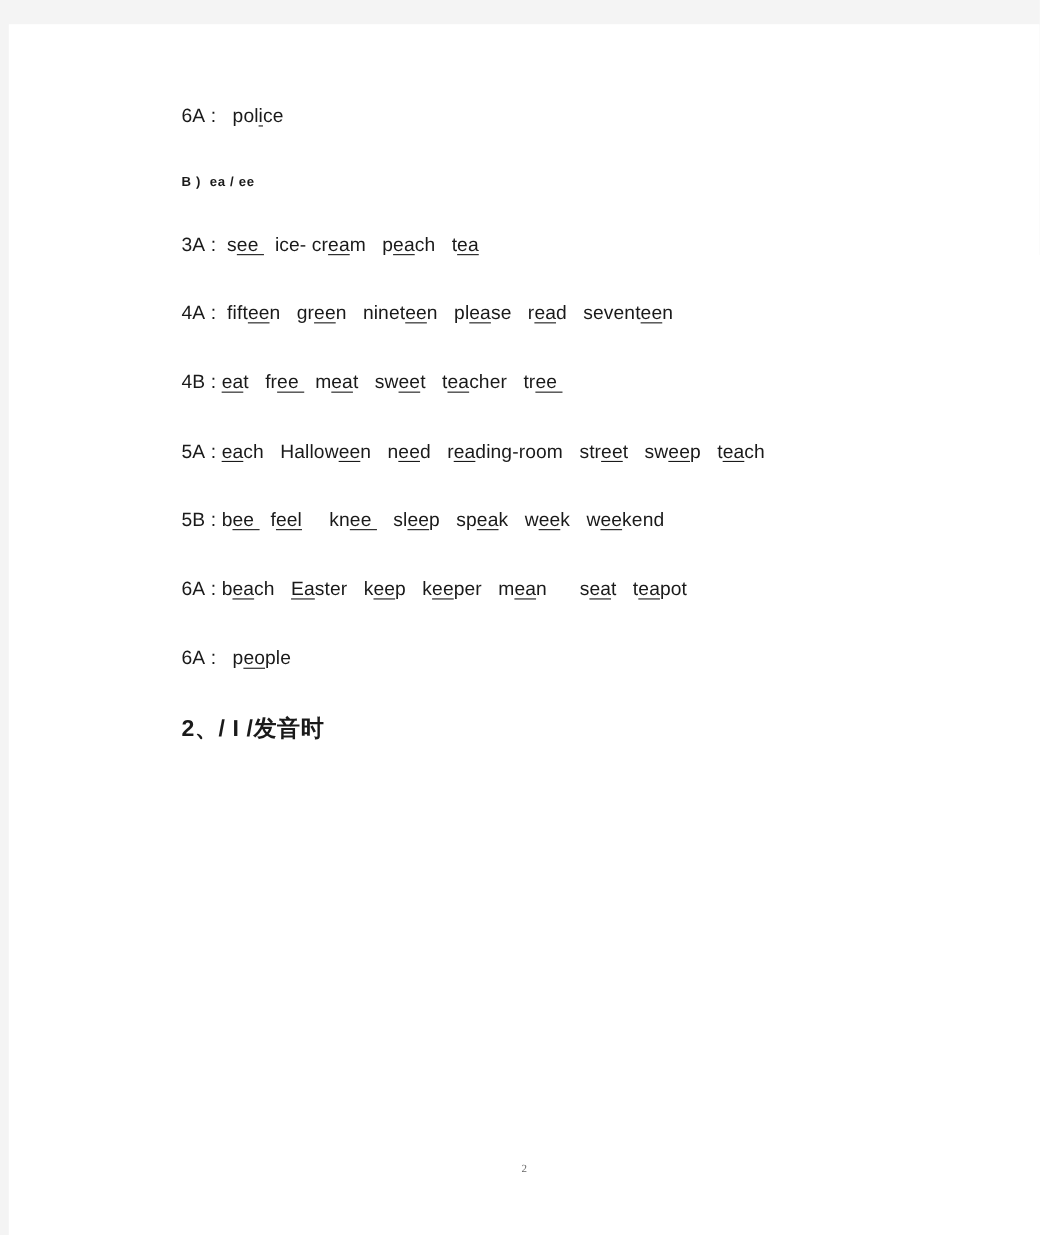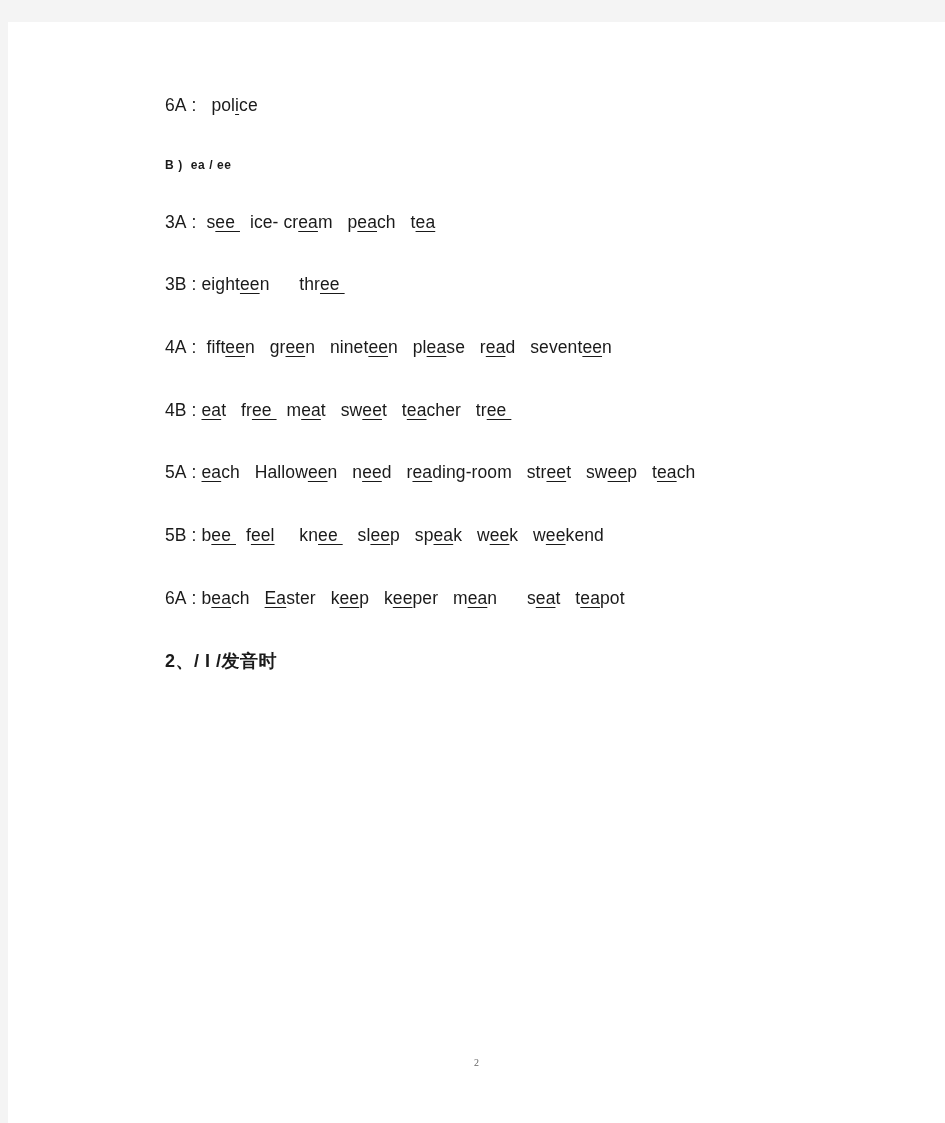--- a/index.html
+++ b/index.html
@@ -49,21 +49,21 @@
 
   .line.heading {
     font-weight: bold;
     font-size: 12px;
     letter-spacing: 0.6px;
     margin-bottom: 38px;
   }
 
   .line.heading-cn {
     font-weight: bold;
-    font-size: 18px;
+    font-size: 21px;
     letter-spacing: 0.5px;
     margin-bottom: 0;
   }
 
   .u {
     text-decoration: underline;
     text-underline-offset: 2.5px;
     text-decoration-thickness: 1px;
   }
 
@@ -82,25 +82,25 @@
 <body>
 
 <div class="page-surround">
   <div class="page">
 
     <div class="content">
 
     <div class="line"><span>6A&nbsp;:</span><span>&nbsp;&nbsp;&nbsp;</span><span>pol</span><span class="u">i</span><span>ce</span></div>
         <div class="line heading"><span>B&nbsp;)</span><span>&nbsp;&nbsp;</span><span>ea&nbsp;/&nbsp;ee</span></div>
         <div class="line"><span>3A&nbsp;:</span><span>&nbsp;&nbsp;</span><span>s</span><span class="u">ee&nbsp;</span><span>&nbsp;&nbsp;</span><span>ice-&nbsp;cr</span><span class="u">ea</span><span>m</span><span>&nbsp;&nbsp;&nbsp;</span><span>p</span><span class="u">ea</span><span>ch</span><span>&nbsp;&nbsp;&nbsp;</span><span>t</span><span class="u">ea</span></div>
-        <div class="line"><span>3B&nbsp;:&nbsp;eight</span><span class="u">ee</span><span>n</span><span>&nbsp;&nbsp;&nbsp;&nbsp;&nbsp;&nbsp;</span><span>thr</span><span class="u">ee&nbsp;</span></div>
         <div class="line"><span>4A&nbsp;:</span><span>&nbsp;&nbsp;</span><span>fift</span><span class="u">ee</span><span>n</span><span>&nbsp;&nbsp;&nbsp;</span><span>gr</span><span class="u">ee</span><span>n</span><span>&nbsp;&nbsp;&nbsp;</span><span>ninet</span><span class="u">ee</span><span>n</span><span>&nbsp;&nbsp;&nbsp;</span><span>pl</span><span class="u">ea</span><span>se</span><span>&nbsp;&nbsp;&nbsp;</span><span>r</span><span class="u">ea</span><span>d</span><span>&nbsp;&nbsp;&nbsp;</span><span>sevent</span><span class="u">ee</span><span>n</span></div>
         <div class="line"><span>4B&nbsp;:&nbsp;</span><span class="u">ea</span><span>t</span><span>&nbsp;&nbsp;&nbsp;</span><span>fr</span><span class="u">ee&nbsp;</span><span>&nbsp;&nbsp;</span><span>m</span><span class="u">ea</span><span>t</span><span>&nbsp;&nbsp;&nbsp;</span><span>sw</span><span class="u">ee</span><span>t</span><span>&nbsp;&nbsp;&nbsp;</span><span>t</span><span class="u">ea</span><span>cher</span><span>&nbsp;&nbsp;&nbsp;</span><span>tr</span><span class="u">ee&nbsp;</span></div>
         <div class="line"><span>5A&nbsp;:&nbsp;</span><span class="u">ea</span><span>ch</span><span>&nbsp;&nbsp;&nbsp;</span><span>Hallow</span><span class="u">ee</span><span>n</span><span>&nbsp;&nbsp;&nbsp;</span><span>n</span><span class="u">ee</span><span>d</span><span>&nbsp;&nbsp;&nbsp;</span><span>r</span><span class="u">ea</span><span>ding-room</span><span>&nbsp;&nbsp;&nbsp;</span><span>str</span><span class="u">ee</span><span>t</span><span>&nbsp;&nbsp;&nbsp;</span><span>sw</span><span class="u">ee</span><span>p</span><span>&nbsp;&nbsp;&nbsp;</span><span>t</span><span class="u">ea</span><span>ch</span></div>
         <div class="line"><span>5B&nbsp;:&nbsp;</span><span>b</span><span class="u">ee&nbsp;</span><span>&nbsp;&nbsp;</span><span>f</span><span class="u">eel</span><span>&nbsp;&nbsp;&nbsp;&nbsp;&nbsp;</span><span>kn</span><span class="u">ee&nbsp;</span><span>&nbsp;&nbsp;&nbsp;</span><span>sl</span><span class="u">ee</span><span>p</span><span>&nbsp;&nbsp;&nbsp;</span><span>sp</span><span class="u">ea</span><span>k</span><span>&nbsp;&nbsp;&nbsp;</span><span>w</span><span class="u">ee</span><span>k</span><span>&nbsp;&nbsp;&nbsp;</span><span>w</span><span class="u">ee</span><span>kend</span></div>
         <div class="line"><span>6A&nbsp;:&nbsp;</span><span>b</span><span class="u">ea</span><span>ch</span><span>&nbsp;&nbsp;&nbsp;</span><span class="u">Ea</span><span>ster</span><span>&nbsp;&nbsp;&nbsp;</span><span>k</span><span class="u">ee</span><span>p</span><span>&nbsp;&nbsp;&nbsp;</span><span>k</span><span class="u">ee</span><span>per</span><span>&nbsp;&nbsp;&nbsp;</span><span>m</span><span class="u">ea</span><span>n</span><span>&nbsp;&nbsp;&nbsp;&nbsp;&nbsp;&nbsp;</span><span>s</span><span class="u">ea</span><span>t</span><span>&nbsp;&nbsp;&nbsp;</span><span>t</span><span class="u">ea</span><span>pot</span></div>
+        <div class="line"><span>6A&nbsp;:</span><span>&nbsp;&nbsp;&nbsp;</span><span>p</span><span class="u">eo</span><span>ple</span></div>
         <div class="line heading-cn"><span>2、/&nbsp;I&nbsp;/发音时</span></div>
       </div>
 
     <div class="page-number">2</div>
 
   </div>
 </div>
 
 </body></html>

